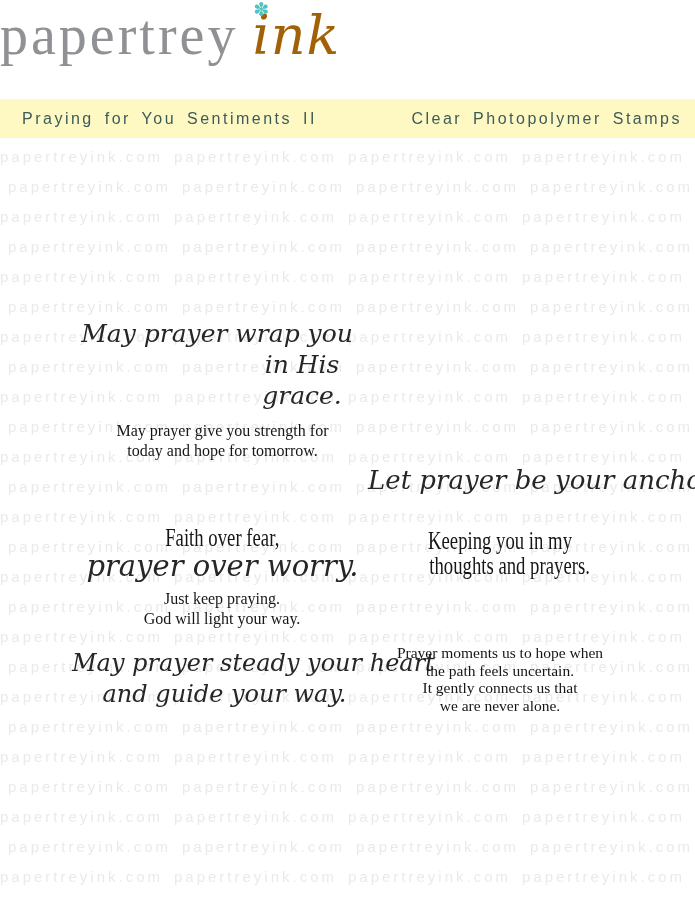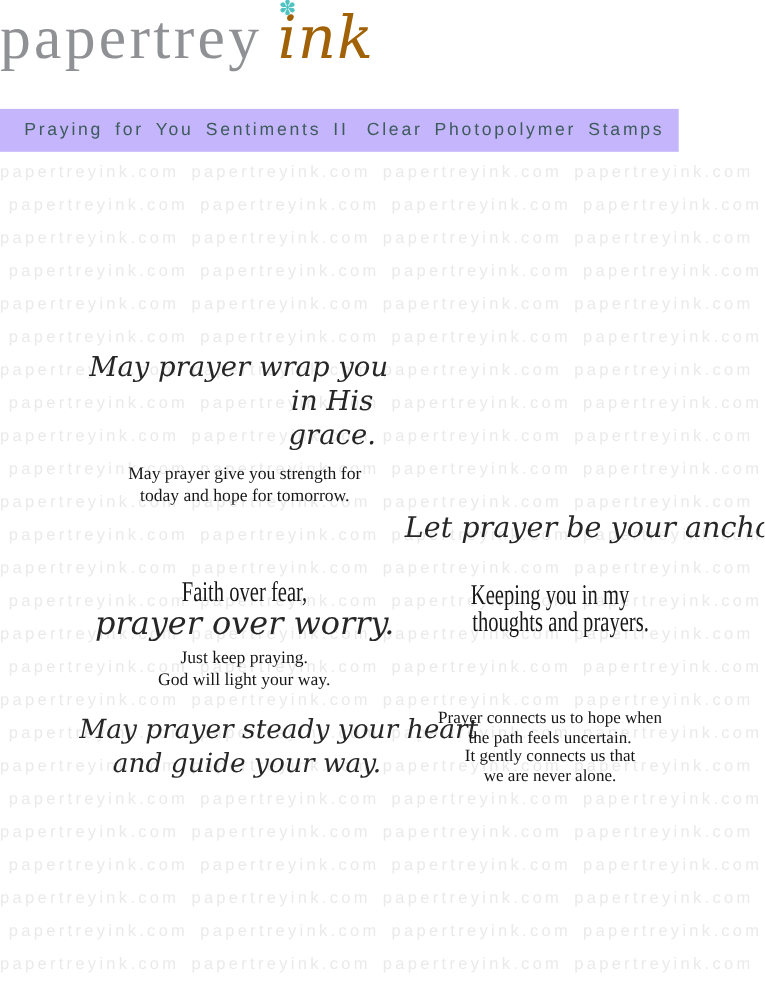--- a/index.html
+++ b/index.html
@@ -24,22 +24,22 @@
     font-size:54px; color:#a16207; letter-spacing:1px;
   }
   .logo .flower {
     position:absolute; top:-4px; left:1px;
     font-size:19px; line-height:19px; color:#4fc3c2;
     font-family:"DejaVu Sans", sans-serif; font-style:normal;
   }
 
   
   .banner {
-    position:absolute; top:99px; left:0; width:617px; height:39px;
-    background:#c4b5fd;
+    position:absolute; top:99px; left:0; width:695px; height:39px;
+    background:#fef9c3;
   }
   .banner .txt {
     position:absolute; top:0; line-height:39px;
     font-family:"Liberation Sans", sans-serif;
     font-size:16px; color:#3d5b5a; letter-spacing:2.5px; word-spacing:4px;
     white-space:nowrap;
   }
   .banner .left  { left:22px; }
   .banner .right { right:13px; }
 
@@ -155,19 +155,19 @@
     <div class="line">Just keep praying.</div>
     <div class="line">God will light your way.</div>
   </div>
 
   <div class="stamp script-stamp b8">
     <div class="line">May prayer steady your heart</div>
     <div class="line">and guide your way.</div>
   </div>
 
   <div class="stamp serif-stamp b9">
-    <div class="line">Prayer connects us to hope when</div>
+    <div class="line">Prayer moments us to hope when</div>
     <div class="line">the path feels uncertain.</div>
     <div class="line">It gently connects us that</div>
     <div class="line">we are never alone.</div>
   </div>
 
 </div>
 
 </body></html>

